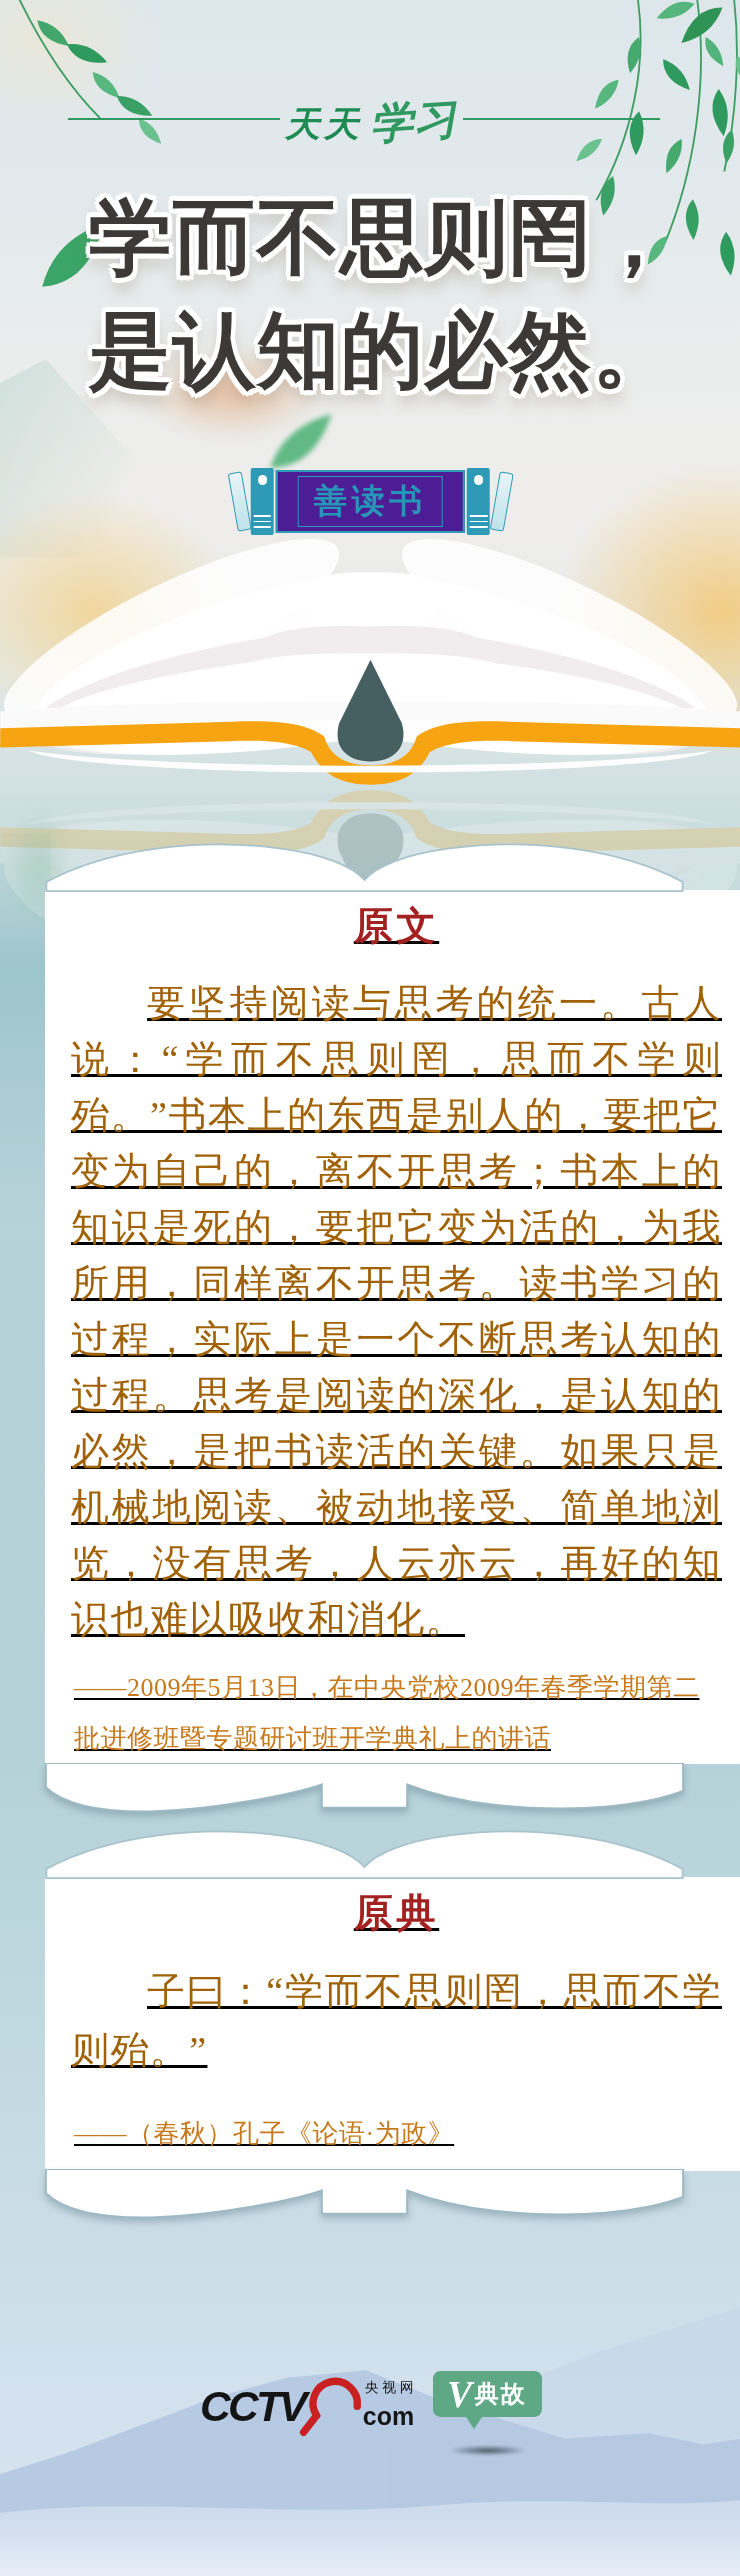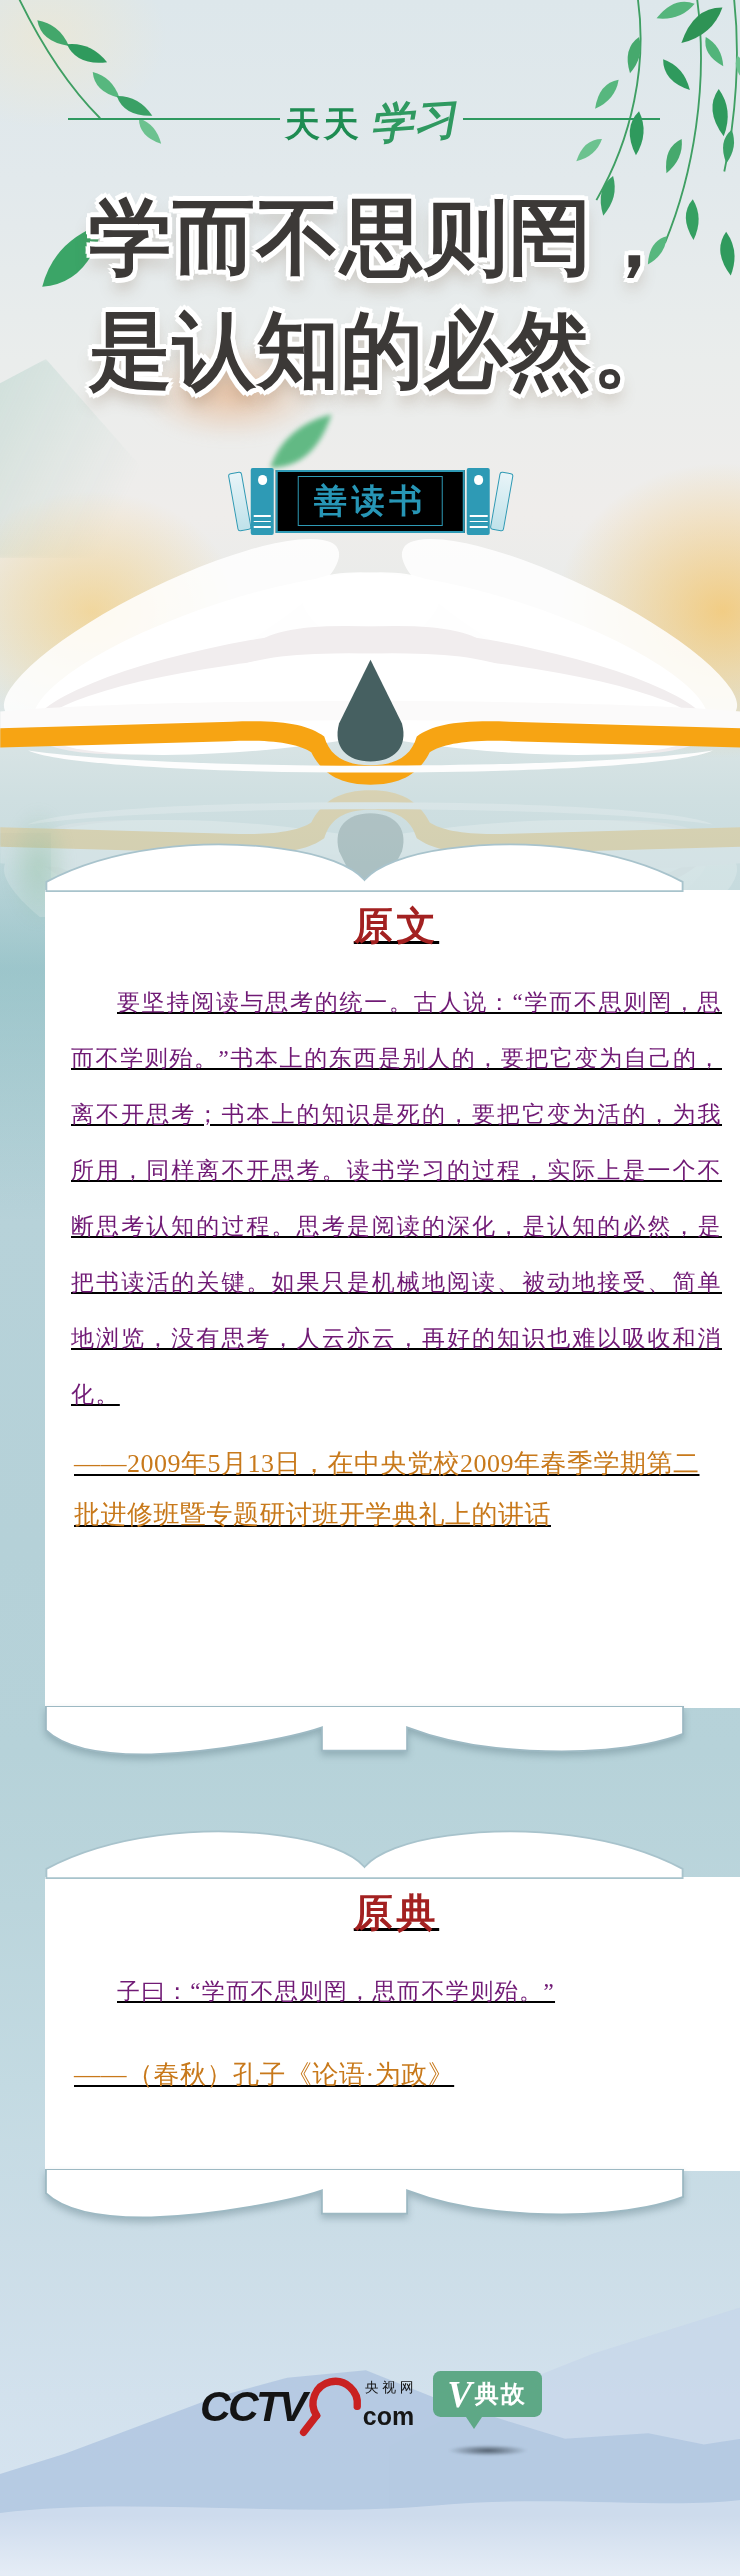--- a/index.html
+++ b/index.html
@@ -25,60 +25,60 @@
   .edge-teal{position:absolute;left:0;top:833px;width:51px;height:389px;z-index:2;
       background:linear-gradient(180deg,rgba(100,168,176,.05),rgba(100,168,176,.38) 35%,rgba(100,168,176,0));}
   .blob-green{position:absolute;left:5.6px;top:807px;width:65px;height:120px;z-index:3;
       border-radius:50%;filter:blur(4.6px);
       background:radial-gradient(closest-side,rgba(148,192,162,.45),rgba(148,192,162,0));}
 
   .brand-line{position:absolute;top:118px;height:1.9px;background:#2f9960;z-index:3;}
   .brand-line.l{left:68px;width:212px;}
   .brand-line.r{left:463px;width:197px;}
   .brand{position:absolute;top:93px;left:0;width:100%;text-align:center;z-index:3;}
-  .brand .pre{font-size:35px;font-weight:800;color:#1e8c52;letter-spacing:3.7px;}
+  .brand .pre{font-size:35px;font-weight:800;color:#1e8c52;letter-spacing:3.7px;font-style:italic;}
   .brand .script{font-size:43px;font-weight:700;color:#2f9960;font-style:italic;
       font-family:"Liberation Serif","DejaVu Serif",serif;display:inline-block;
       transform:rotate(-4deg);margin-left:7.4px;}
 
   .main-title{position:absolute;top:181px;left:0;width:100%;text-align:center;z-index:3;
       font-size:83px;line-height:113px;font-weight:900;color:#3c3937;letter-spacing:0.9px;
       text-shadow:-3.7px -3.7px 0 #fff,3.7px -3.7px 0 #fff,-3.7px 3.7px 0 #fff,3.7px 3.7px 0 #fff,
         -4.6px 0 0 #fff,4.6px 0 0 #fff,0 -4.6px 0 #fff,0 4.6px 0 #fff,0 11px 15px rgba(120,90,60,.35);padding-left:12px;}
 
   .badge{position:absolute;top:468px;left:50%;transform:translateX(-50%);z-index:3;
       display:flex;align-items:center;}
   .b-slant{width:12px;height:57px;border:1.9px solid #2e9ab5;border-radius:2.8px;
       background:linear-gradient(#e8f4f8,#bfe2ea);}
   .b-slant.l{transform:rotate(-10deg);margin-right:2.8px;}
   .b-slant.r{transform:rotate(10deg);margin-left:2.8px;}
   .b-book{width:23px;height:67px;background:#2e9ab5;border-radius:1.9px;position:relative;margin:0 1.9px;}
   .b-book::before{content:"";position:absolute;top:7.4px;left:50%;transform:translateX(-50%);
       width:9.3px;height:9.3px;border-radius:50%;background:#fff;}
   .b-book::after{content:"";position:absolute;left:2.8px;right:2.8px;bottom:7.4px;height:13px;
       background:repeating-linear-gradient(180deg,#fff 0 1.9px,transparent 1.9px 5.6px);}
-  .b-center{border:2.8px solid #2e9ab5;background:#000000;padding:3.7px;display:flex;align-items:flex-start;height:63px;box-sizing:border-box;}
+  .b-center{border:2.8px solid #2e9ab5;background:#4c1d95;padding:3.7px;display:flex;align-items:center;height:63px;box-sizing:border-box;}
   .b-stripes{width:11px;background:repeating-linear-gradient(90deg,#2e9ab5 0 2.8px,#fff 2.8px 5.6px);}
   .b-inner{border:1.9px solid #2e9ab5;margin:0 5.6px;padding:1.9px 15px;display:flex;align-items:center;}
   .b-text{font-size:33px;color:#2796b6;font-weight:700;letter-spacing:4.6px;white-space:nowrap;}
 
   .book-illo{position:absolute;left:0;top:519px;width:741px;height:398px;z-index:2;}
 
   .card{position:absolute;left:45px;width:703px;z-index:4;text-decoration:underline;}
   .card-1{top:833px;}
   .card-2{top:1820px;}
   .card svg.edge{display:block;width:639px;}
   .card .white{background:#fff;margin-top:-1.9px;margin-bottom:-1.9px;
       padding:5.6px 26px 0;box-sizing:border-box;}
   .card-1 .white{min-height:818px;}
   .card-2 .white{min-height:294px;}
   .card h2{margin:0;padding-top:3.7px;text-align:center;font-size:39px;font-weight:800;
       color:#a32121;letter-spacing:3.7px;}
   .card .body{margin:22px 0 0;font-family:"Liberation Serif","DejaVu Serif",serif;
-      font-size:23px;line-height:56px;color:#701a75;text-align:justify;
+      font-size:38px;line-height:56px;color:#a16207;text-align:justify;
       text-indent:2em;letter-spacing:1.4px;}
   .card-2 .body{line-height:59px;}
   .card .source{margin:15px 3px 0;font-family:"Liberation Serif","DejaVu Serif",serif;
       font-size:26px;line-height:51px;color:#c8791b;letter-spacing:0.5px;}
   .card-2 .source{text-align:left;margin-top:28px;padding-right:5.6px;}
 
   .footer{position:absolute;top:2335px;left:50%;transform:translateX(-50%);z-index:5;
       display:flex;align-items:flex-start;gap:11px;margin-top:36px;}
   .stamp-wrap{position:relative;}
   .stamp{width:109px;height:46px;background:#5ea886;border-radius:7.4px;position:relative;

